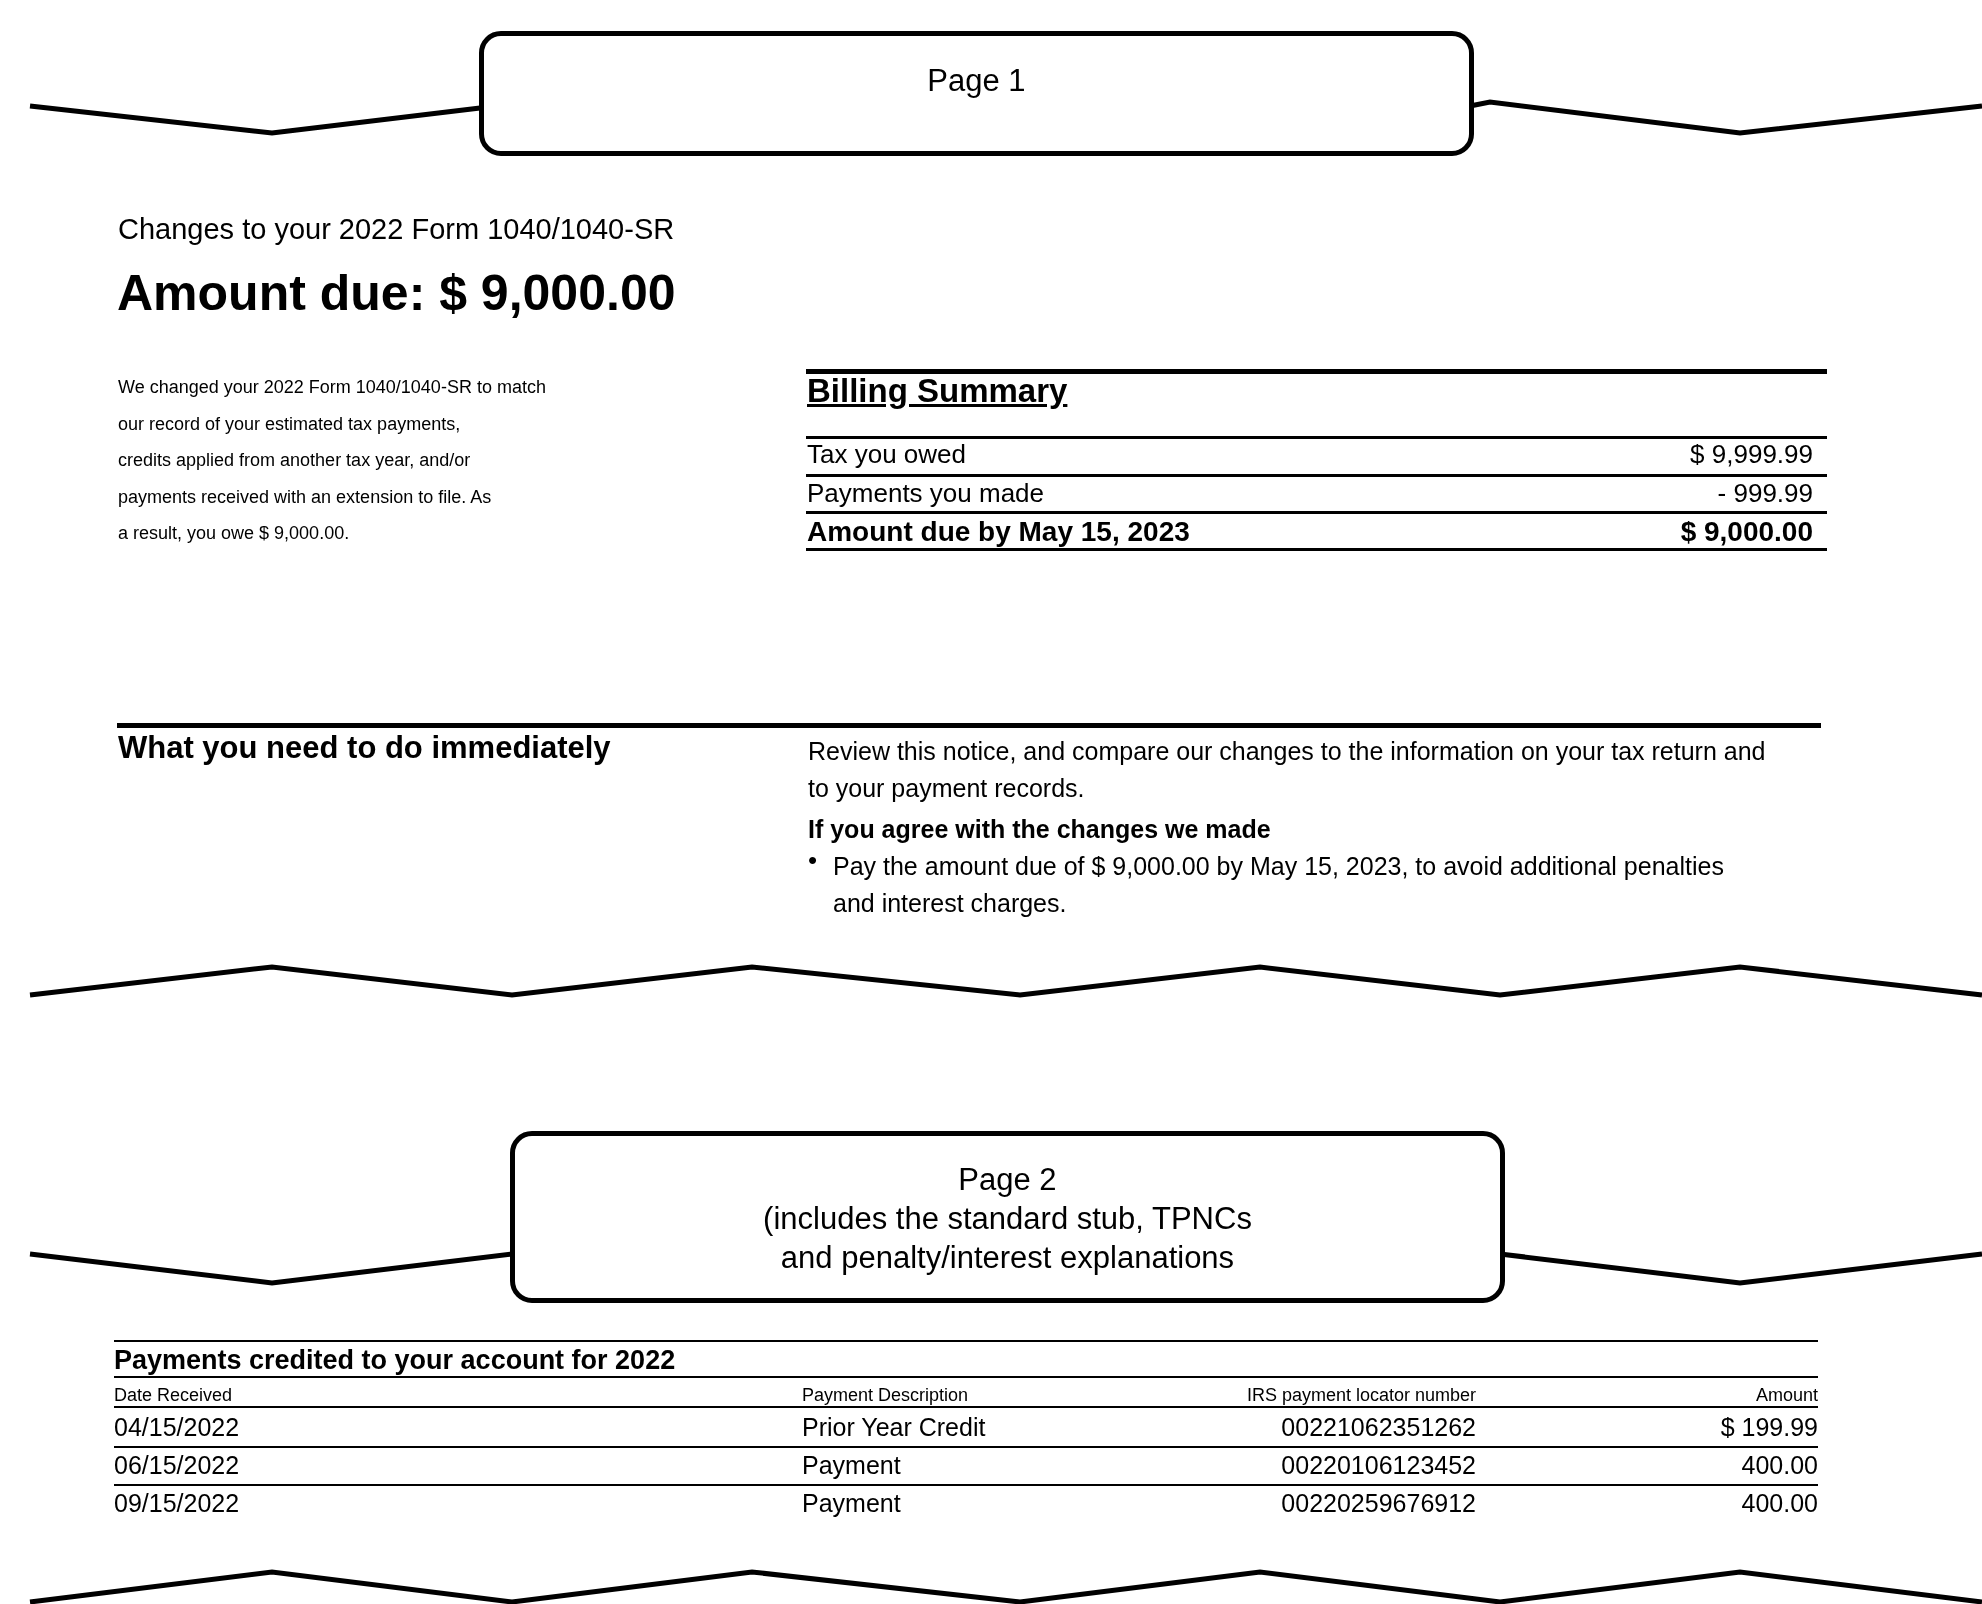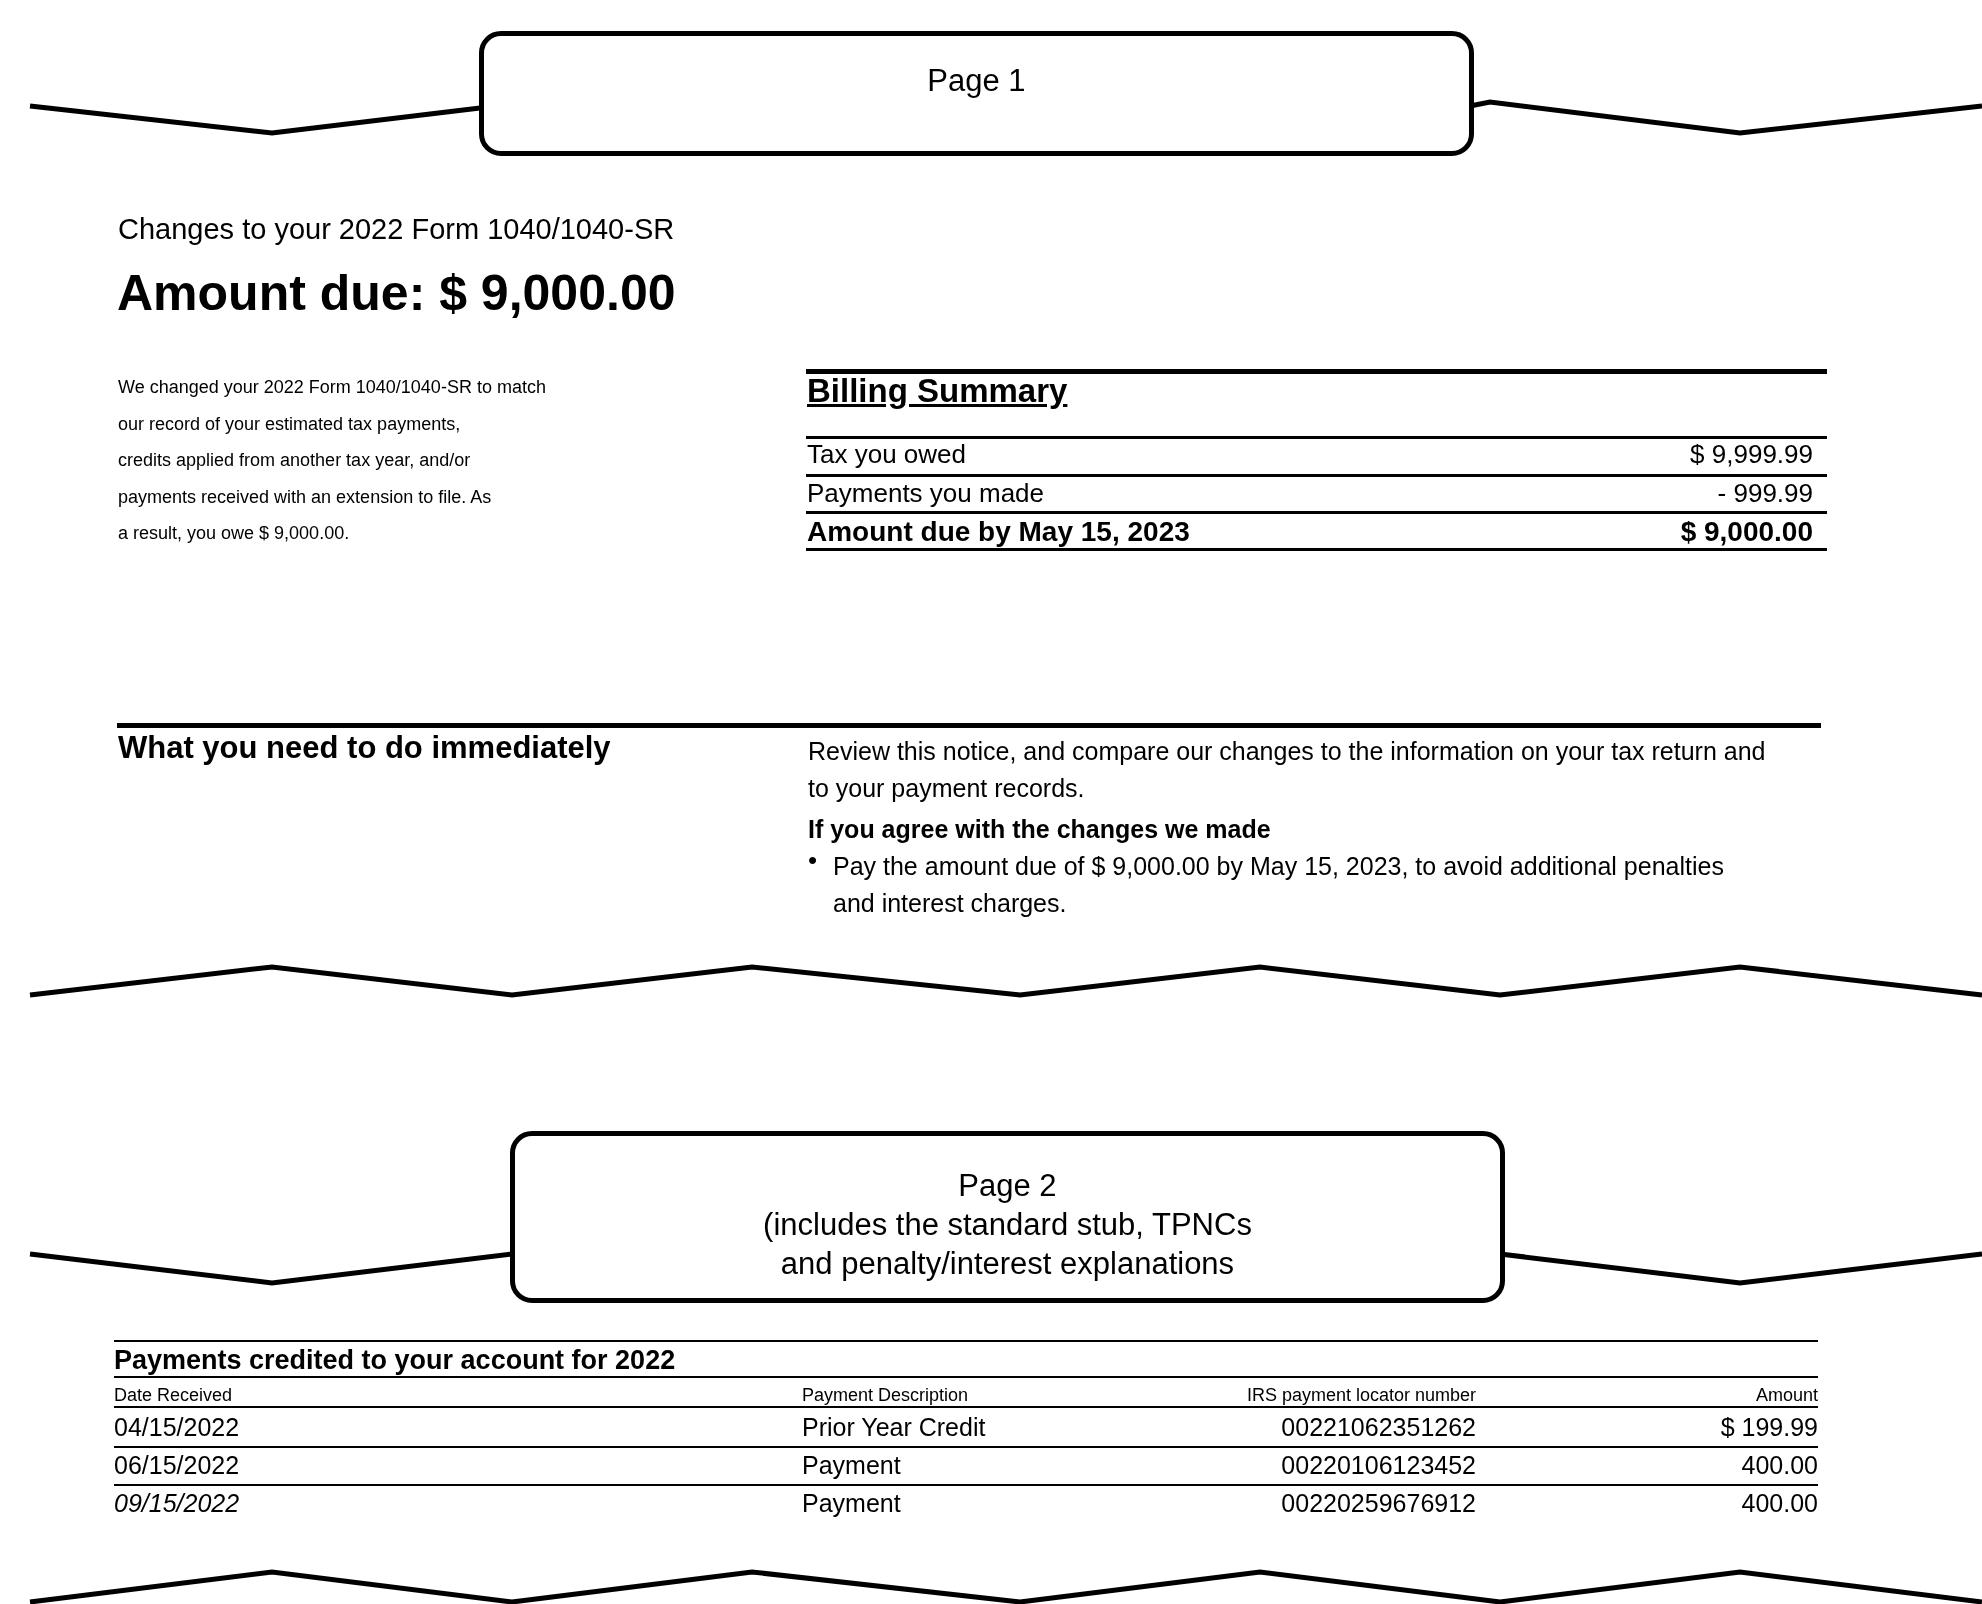--- a/index.html
+++ b/index.html
@@ -74,21 +74,21 @@
 </div>
 
 <svg class="tear" style="top:955px;height:50px">
   <polyline points="30,40 272,12 512,40 752,12 1020,40 1260,12 1500,40 1740,12 1982,40" fill="none" stroke="#000" stroke-width="5"></polyline>
 </svg>
 
 <svg class="tear" style="top:1235px;height:60px">
   <polyline points="30,19 272,48 512,19" fill="none" stroke="#000" stroke-width="5"></polyline>
   <polyline points="1500,19 1740,48 1982,19" fill="none" stroke="#000" stroke-width="5"></polyline>
 </svg>
-<div class="pagebox" style="left:510px;top:1131px;width:995px;height:172px;padding-top:30px;">
+<div class="pagebox" style="left:510px;top:1131px;width:995px;height:172px;padding-top:24px;">
   <div>Page 2</div>
   <div>(includes the standard stub, TPNCs</div>
   <div>and penalty/interest explanations</div>
 </div>
 
 <div class="hr" style="left:114px;top:1340px;width:1704px;height:2px;"></div>
 <div class="abs bold" style="left:114px;top:1345px;font-size:27px;">Payments credited to your account for 2022</div>
 <div class="hr" style="left:114px;top:1376px;width:1704px;height:2px;"></div>
 
 <div class="abs tbl-h" style="left:114px;top:1385px;">Date Received</div>
@@ -105,21 +105,21 @@
 </div>
 <div class="hr" style="left:114px;top:1446px;width:1704px;height:2px;"></div>
 <div>
   <div class="abs tbl-c" style="left:114px;top:1451px;">06/15/2022</div>
   <div class="abs tbl-c" style="left:802px;top:1451px;">Payment</div>
   <div class="abs tbl-c" style="right:506px;top:1451px;">00220106123452</div>
   <div class="abs tbl-c" style="right:164px;top:1451px;">400.00</div>
 </div>
 <div class="hr" style="left:114px;top:1484px;width:1704px;height:2px;"></div>
 <div>
-  <div class="abs tbl-c" style="left:114px;top:1489px;font-style:italic;">09/15/2022</div>
+  <div class="abs tbl-c" style="left:114px;top:1489px;">09/15/2022</div>
   <div class="abs tbl-c" style="left:802px;top:1489px;">Payment</div>
   <div class="abs tbl-c" style="right:506px;top:1489px;">00220259676912</div>
   <div class="abs tbl-c" style="right:164px;top:1489px;">400.00</div>
 </div>
 
 <svg class="tear" style="top:1560px;height:50px">
   <polyline points="30,42 272,12 512,42 752,12 1020,42 1260,12 1500,42 1740,12 1982,42" fill="none" stroke="#000" stroke-width="5"></polyline>
 </svg>
 
 </body></html>

